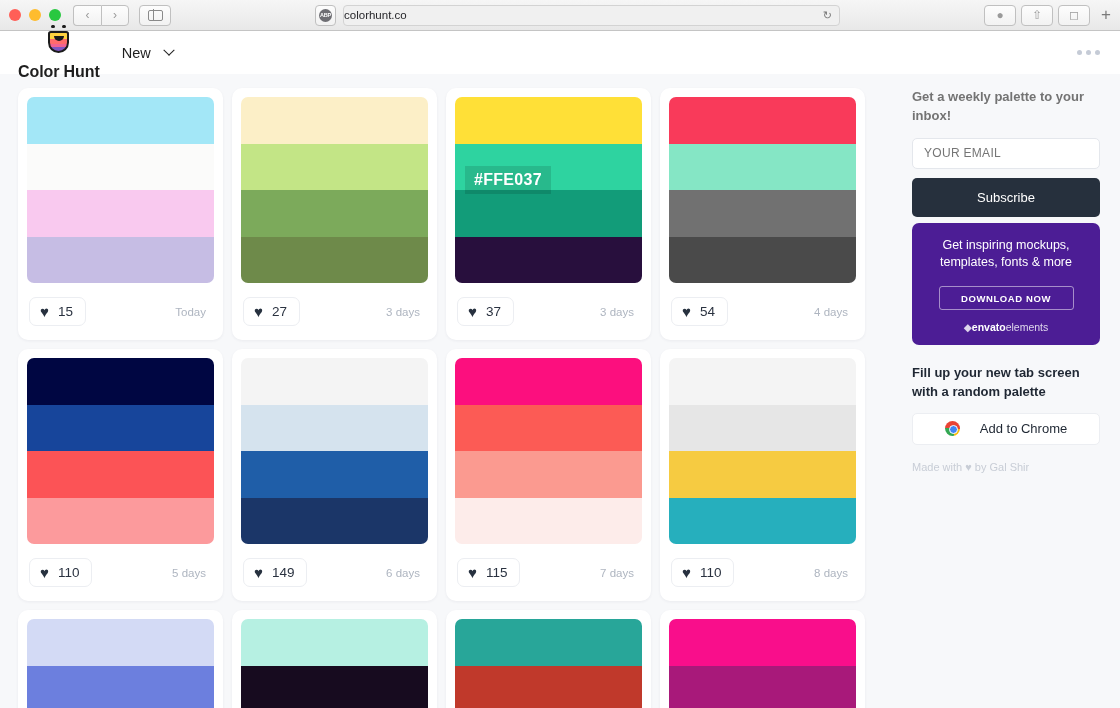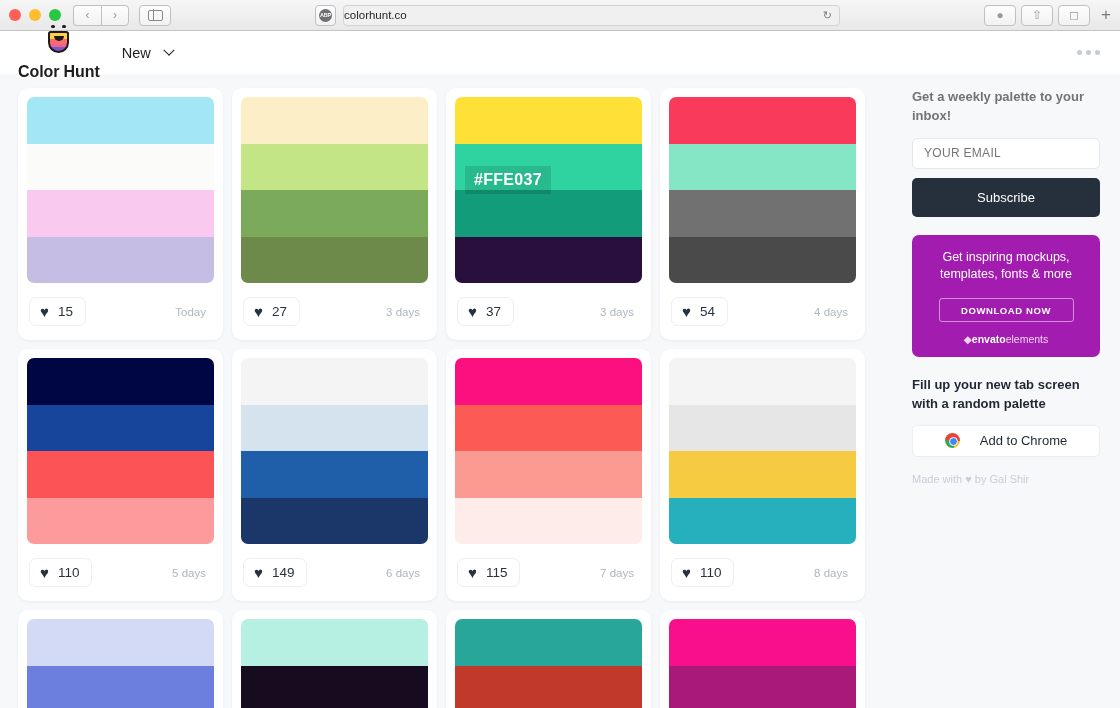--- a/index.html
+++ b/index.html
@@ -130,21 +130,21 @@
     width: 100%; height: 31px; border: 1px solid #e4e7ec; border-radius: 5px;
     background: #fff; padding: 0 11px; font-size: 12px; color: #c3c8d1;
     font-family: "Liberation Sans", sans-serif; letter-spacing: .3px;
   }
   .subscribe {
     width: 100%; height: 39px; margin-top: 9px;
     background: #26303d; color: #fff; border: none; border-radius: 5px;
     font-size: 13px; font-family: "Liberation Sans", sans-serif; cursor: pointer;
   }
   .promo {
-    margin-top: 18px; background: #a21caf; border-radius: 7px;
+    margin-top: 6px; background: #4c1d95; border-radius: 7px;
     padding: 14px 12px 12px; text-align: center; color: #fff;
   }
   .promo-text { font-size: 12.5px; line-height: 1.42; font-weight: 500; }
   .promo-btn {
     display: block; margin: 14px auto 0; width: 135px; height: 24px;
     border: 1px solid rgba(255,255,255,.5); border-radius: 3px;
     background: transparent; color: #fff;
     font-size: 9.5px; font-weight: bold; letter-spacing: .6px;
     font-family: "Liberation Sans", sans-serif; cursor: pointer;
   }

